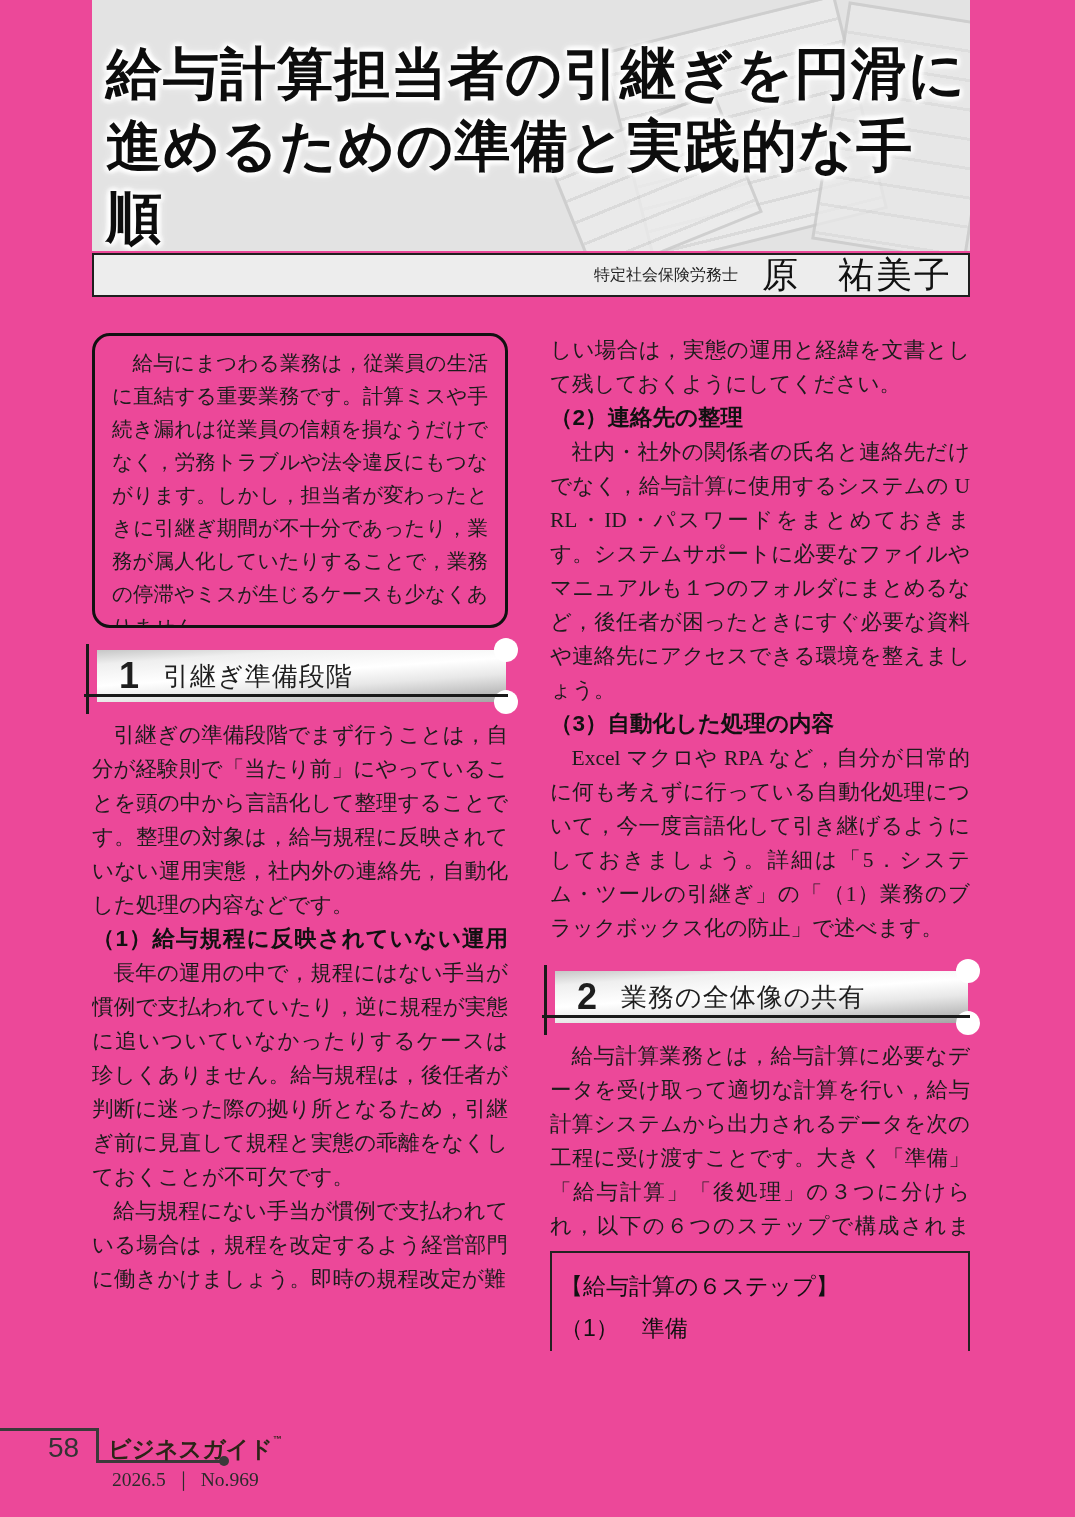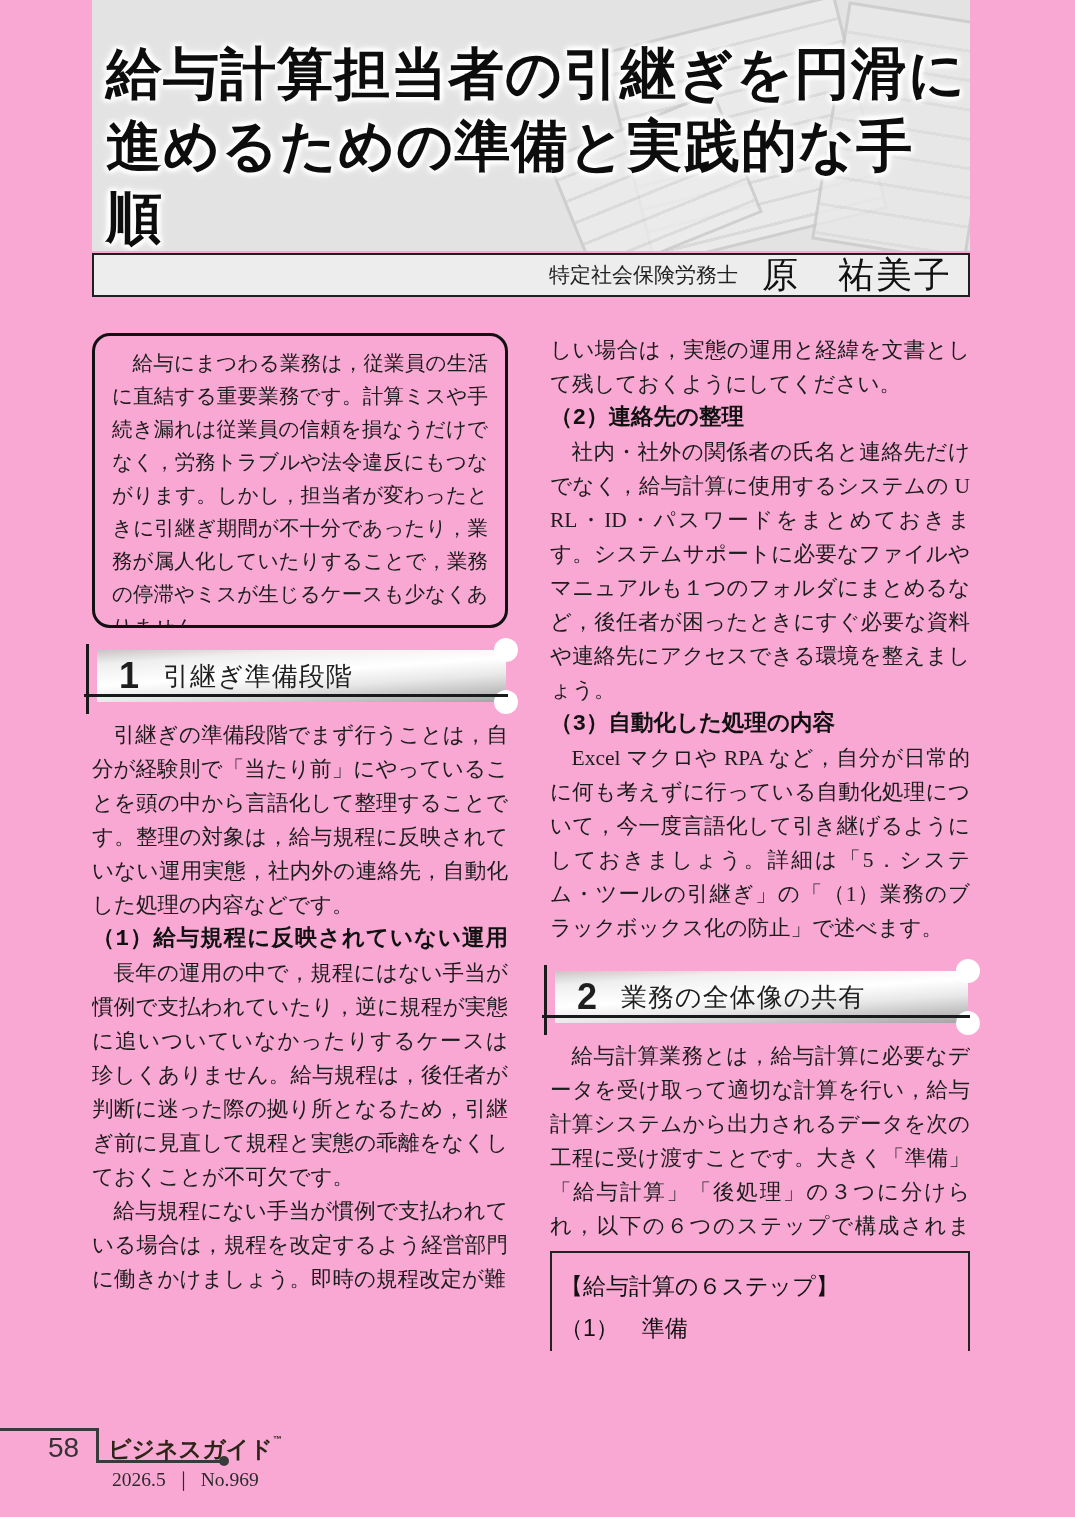--- a/index.html
+++ b/index.html
@@ -1,37 +1,37 @@
 <!DOCTYPE html>
 <html><head>
 <meta charset="utf-8">
 <style>
   html,body{margin:0;padding:0;background:#fff;}
-  .page{position:relative;width:1075px;height:1517px;background:#f9a8d4;overflow:hidden;
+  .page{position:relative;width:1075px;height:1517px;background:#ec4899;overflow:hidden;
         font-family:"Liberation Serif",serif;color:#1c1c1c;}
 
   
   .header{position:absolute;left:92px;top:0;width:878px;height:251px;background:#e3e3e3;overflow:hidden;}
   .paper{position:absolute;z-index:1;border:3px solid #c9c9c9;
          background:repeating-linear-gradient(to bottom,#ececec 0 20px,#d9d9d9 20px 23px);opacity:.8;}
   .paper.p1{right:105px;top:20px;width:235px;height:215px;transform:rotate(-14deg);}
   .paper.p2{right:-15px;top:12px;width:150px;height:235px;transform:rotate(9deg);
             background:repeating-linear-gradient(to bottom,#e9e9e9 0 26px,#dcdcdc 26px 29px);}
   .paper.p3{right:225px;top:120px;width:175px;height:125px;transform:rotate(-22deg);}
   .title{position:absolute;left:14px;top:38px;z-index:2;margin:0;
          font-family:"Liberation Sans",sans-serif;font-weight:900;font-size:56px;line-height:72px;
          letter-spacing:1px;color:#0d0d0d;
          text-shadow:0 0 6px #fff,0 0 6px #fff,0 0 12px #fff,2px 2px 5px #fff,-2px -2px 5px #fff,2px -2px 5px #fff,-2px 2px 5px #fff;}
   .title .tline{display:block;}
 
   .author-bar{position:absolute;left:92px;top:253px;width:878px;height:44px;box-sizing:border-box;
               background:#ededed;border:2px solid #1f1f1f;display:flex;align-items:center;
               justify-content:flex-end;padding-right:16px;z-index:3;
               font-family:"Liberation Sans",sans-serif;}
-  .author-role{font-size:21px;color:#222;margin-left:36px;}
+  .author-role{font-size:16px;color:#222;margin-left:36px;}
   .author-name{font-size:36px;font-weight:normal;color:#111;margin-left:24px;letter-spacing:2px;}
 
   
   .col{position:absolute;top:333px;font-size:21.5px;line-height:34px;text-align:justify;
        word-break:break-all;color:#1c1c1c;}
   .col-left{left:92px;width:416px;}
   .col-right{left:550px;width:420px;}
   p.body{margin:0;text-indent:1em;overflow:hidden;}
   p.noindent{text-indent:0;}
   .h68{height:68px;}.h102{height:102px;}.h204{height:204px;}.h238{height:238px;}.h272{height:272px;}
@@ -50,21 +50,21 @@
            background:linear-gradient(176deg,#c6c6c6 0%,#efefef 18%,#ffffff 45%,#e8e8e8 65%,#a3a3a3 100%);}
   .sec-num{font-family:"Liberation Sans",sans-serif;font-size:36px;font-weight:bold;color:#1e1e1e;}
   .sec-title{font-family:"Liberation Sans",sans-serif;font-size:26px;font-weight:normal;
              color:#1e1e1e;margin-left:24px;letter-spacing:1px;}
   .notch{position:absolute;width:24px;height:24px;border-radius:50%;background:#ffffff;right:-12px;}
   .notch.t{top:-12px;} .notch.b{bottom:-12px;}
   .sec-rule{position:absolute;left:-8px;right:0;top:44px;height:2.5px;background:#1a1a1a;}
   .sec-vline{position:absolute;left:-6px;top:-6px;height:70px;width:2.5px;background:#1a1a1a;}
 
   
-  .sub-head{font-family:Liberation Mono, monospace;font-weight:bold;font-size:22.5px;
+  .sub-head{font-family:Liberation Sans, sans-serif;font-weight:bold;font-size:22.5px;
             height:34px;line-height:34px;overflow:hidden;margin:0;color:#111;}
 
   
   .steps-box{box-sizing:border-box;margin-top:8px;height:100px;border:2.5px solid #222;border-bottom:none;
              padding:12px 8px 0;overflow:hidden;font-family:"Liberation Sans",sans-serif;
              font-size:23px;line-height:42px;color:#111;}
 
   
   .footer{position:absolute;left:0;top:1420px;width:1075px;height:97px;color:#333;}
   .f-line-top{position:absolute;left:0;top:8px;width:98px;height:2.5px;background:#3a3a3a;}

